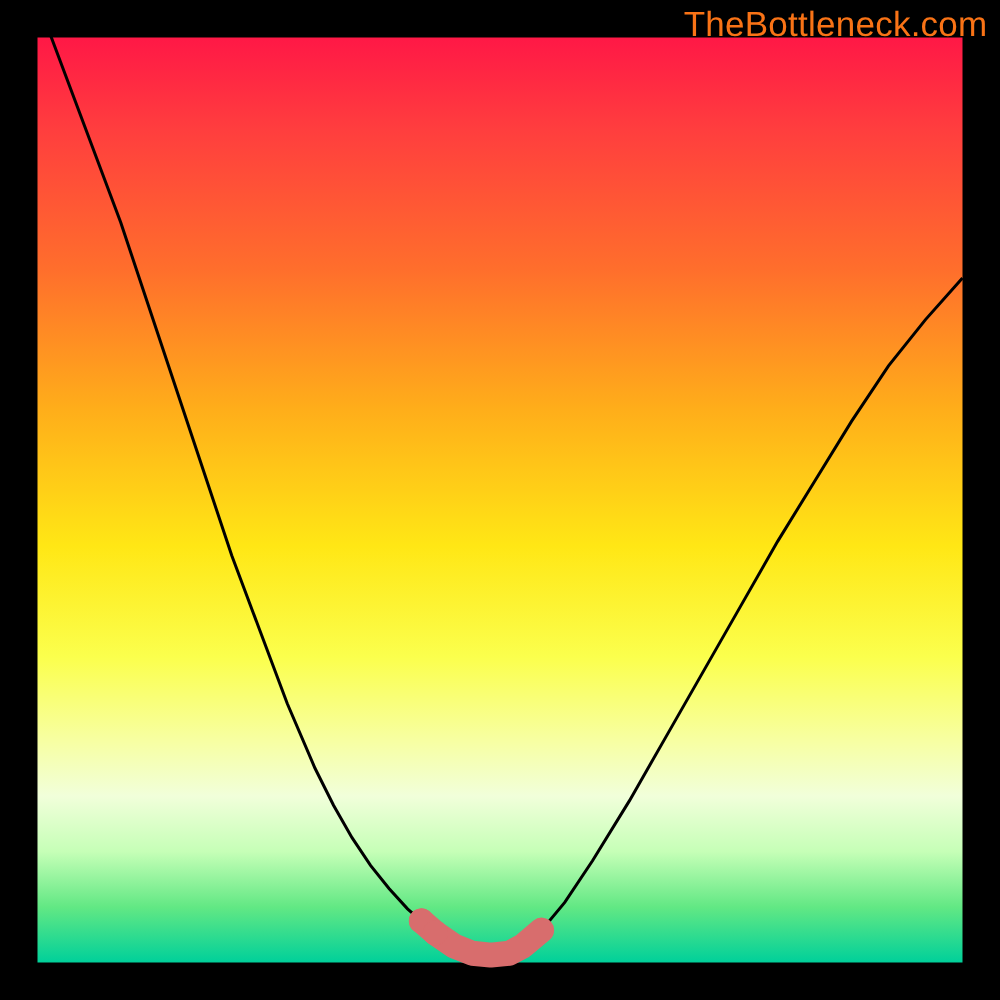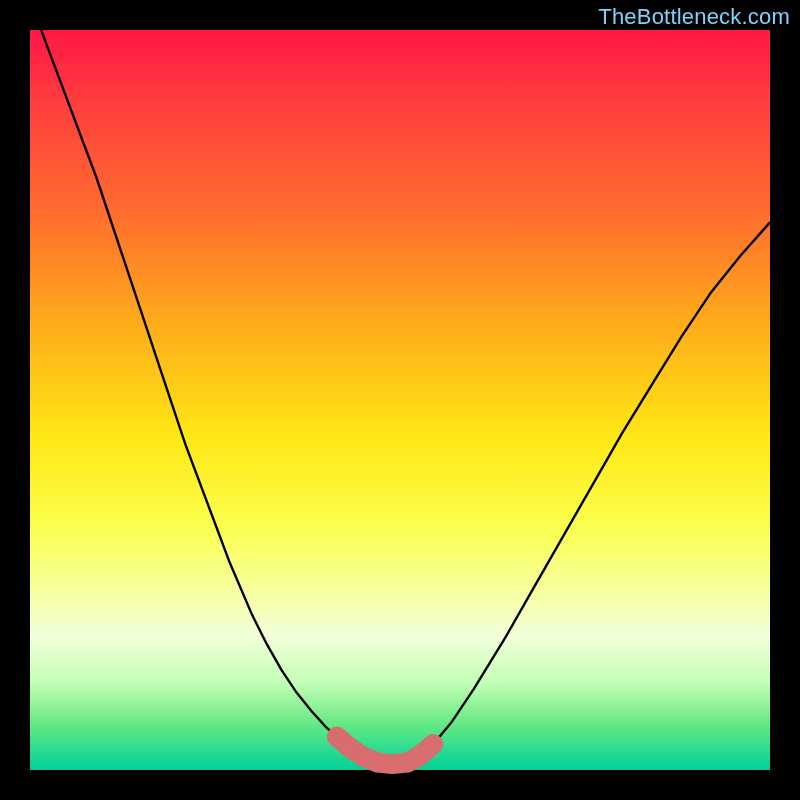--- a/index.html
+++ b/index.html
@@ -8,23 +8,23 @@
     position: relative;
     width: 800px;
     height: 800px;
     background: #000;
   }
   .watermark {
     position: absolute;
     top: 4px;
     right: 10px;
     font-family: Arial, Helvetica, sans-serif;
-    font-size: 22px;
+    font-size: 28px;
     font-weight: 500;
-    color: #7dd3fc;
+    color: #f97316;
     letter-spacing: 0.2px;
     z-index: 50;
   }
   .inner-frame {
     position: absolute;
     left: 30px;
     top: 30px;
     width: 740px;
     height: 740px;
   }

